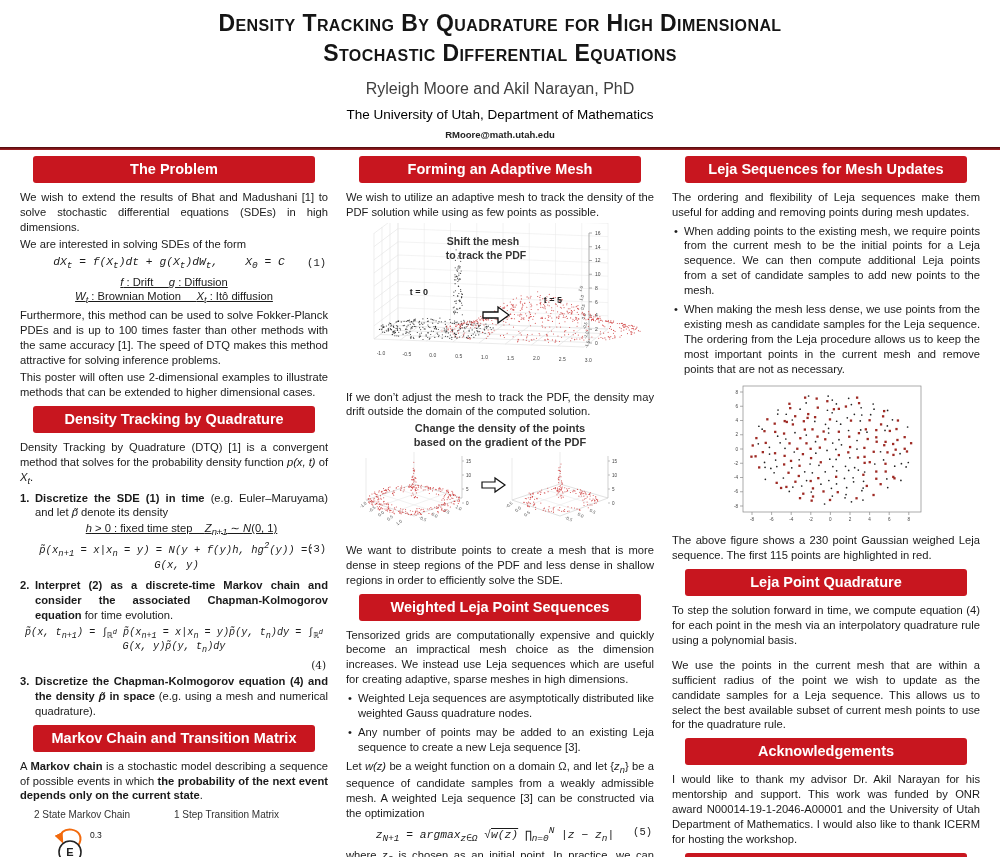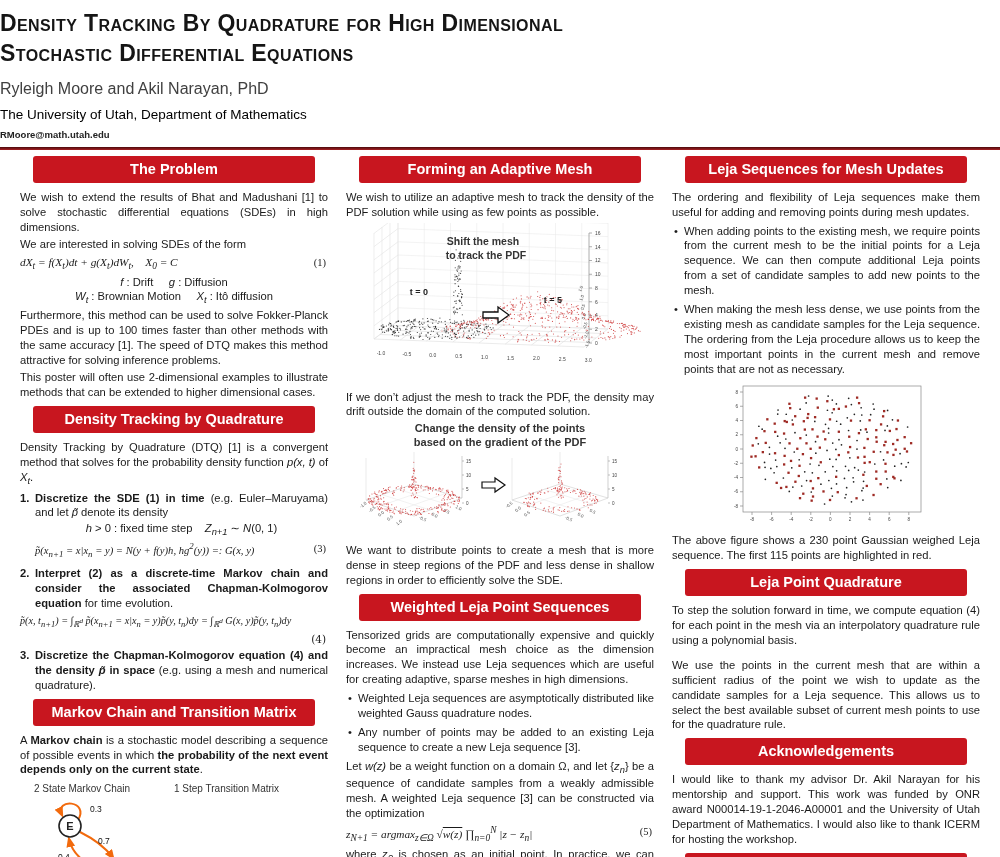--- a/index.html
+++ b/index.html
@@ -1,32 +1,32 @@
 <!DOCTYPE html>
 <html><head>
 <meta charset="utf-8">
 <style>
   html,body{margin:0;padding:0;}
   body{width:1000px;height:857px;overflow:hidden;background:#fff;color:#1a1a1a;
        font-family:"Liberation Sans",sans-serif;}
-  .header{text-align:left;padding-top:9px;}
+  .header{text-align:center;padding-top:9px;}
   .title{font-variant:small-caps;font-weight:600;font-size:23px;line-height:1.3;color:#151515;letter-spacing:.4px;}
   .authors{font-size:16px;margin-top:11px;color:#404040;}
   .affil{font-size:13.5px;margin-top:9px;color:#000000;}
   .email{font-size:9.5px;margin-top:7px;font-weight:bold;color:#222;}
   .rule{height:3px;margin-top:7px;background:linear-gradient(#4a0a0c,#a82124);}
   .columns{display:grid;grid-template-columns:1fr 1fr 1fr;gap:18px;padding:6px 20px 0;}
   .banner{background:#c8161f;color:#fff;font-weight:bold;font-size:14.5px;text-align:center;
           padding:5px 2px 6px;border-radius:3px;margin:6px 13px 7px;}
   p{font-size:11.2px;line-height:1.33;text-align:justify;margin:3px 0;}
-  .eq{font-family:Liberation Serif, serif;font-style:italic;font-size:11.3px;
-      position:relative;margin:4px 10px 4px 0;}
+  .eq{font-family:Liberation Mono, monospace;font-style:italic;font-size:11.3px;
+      text-align:center;position:relative;margin:4px 10px 4px 0;}
   .eq .eqnum{position:absolute;right:-8px;top:1px;font-style:normal;font-size:10.5px;}
   .eqnum-below{text-align:right;font-family:"DejaVu Serif",serif;font-size:10.5px;margin:0 2px 2px 0;}
-  .defs{font-size:11.2px;text-align:center;margin:2px 0;}
+  .defs{font-size:11.2px;text-align:center;margin:2px 0;text-decoration:underline;}
   .oli{display:flex;margin:3px 0;}
   .oli .num{font-weight:bold;flex:0 0 15px;font-size:11.2px;line-height:1.33;}
   .oli .bodytext{flex:1;}
   .bullet{display:flex;margin:4px 0 4px 2px;}
   .bullet .dot{flex:0 0 10px;font-size:11.2px;line-height:1.33;}
   .bullet .bodytext{flex:1;}
   .fig{text-align:center;margin:2px 0;}
   .fig-caption{font-size:11px;font-weight:600;color:#333;line-height:1.25;text-align:center;margin:2px 0 0;}
   .diagram-row{display:flex;gap:8px;margin:6px 0 4px 14px;}
   .diag-title{font-size:10px;color:#333;margin-bottom:2px;}

